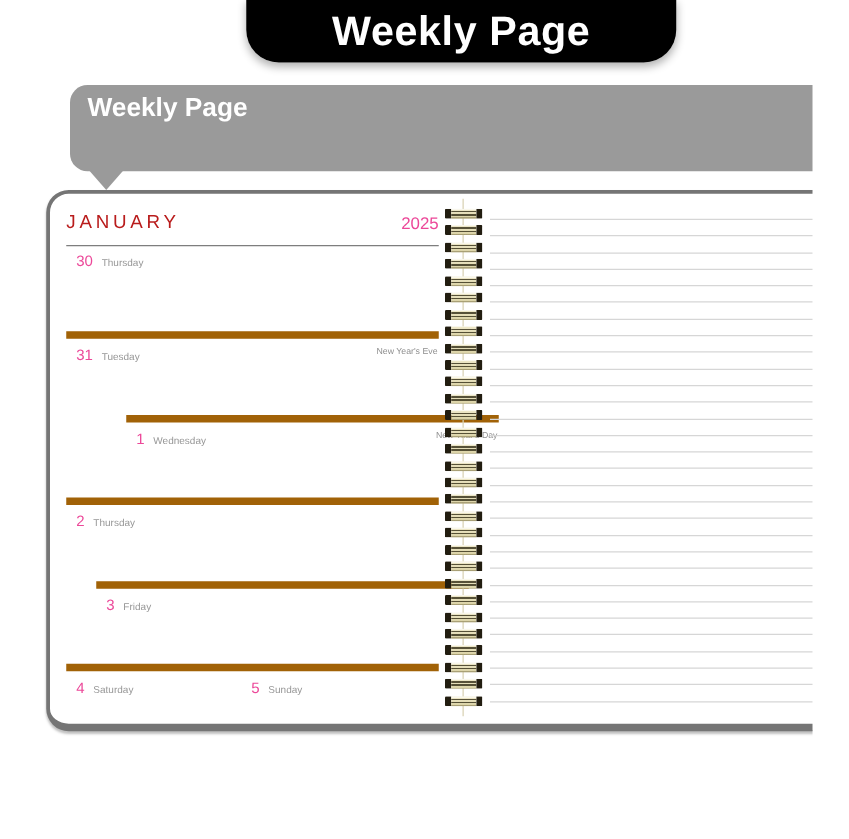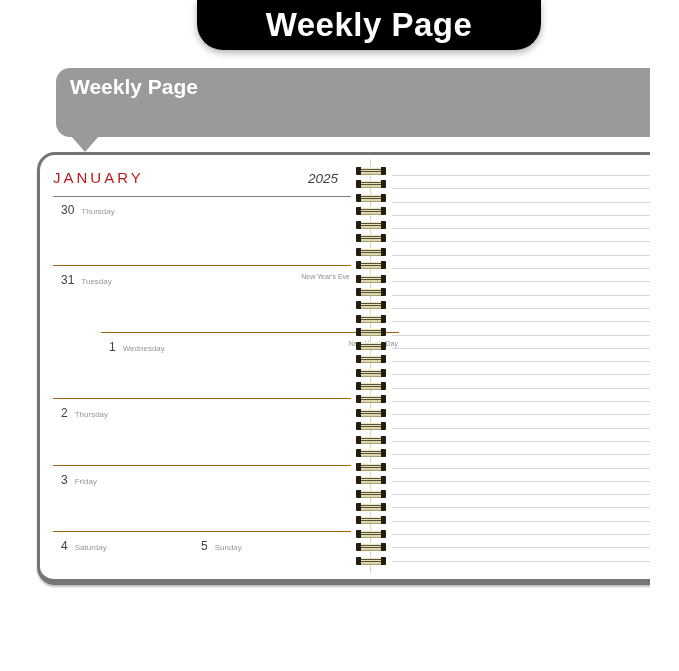--- a/index.html
+++ b/index.html
@@ -39,27 +39,27 @@
     border-left:15px solid transparent;border-right:15px solid transparent;
     border-bottom:16px solid #9a9a9a;
   }
   
   .planner-card{
     position:absolute;left:8px;top:152px;width:663px;height:433px;box-sizing:border-box;
     background:#fff;border:3px solid #757575;border-bottom-width:6px;border-radius:18px;
     box-shadow:0 2px 2px rgba(0,0,0,.25);
   }
   .month{position:absolute;left:13px;top:14px;font-size:15px;letter-spacing:3px;color:#b91c1c;}
-  .year{position:absolute;left:268px;top:16px;width:43px;text-align:left;font-size:13.5px;color:#404040;font-style:italic;}
+  .year{position:absolute;left:268px;top:16px;width:43px;text-align:right;font-size:13.5px;color:#ec4899;}
   .header-rule{position:absolute;left:13px;top:41px;width:298px;height:1px;background:#7e7e7e;}
-  .day-row{position:absolute;left:13px;width:298px;border-top:1px solid #a16207;}
+  .day-row{position:absolute;left:13px;width:298px;border-top:6px solid #a16207;}
   .day-row.first{border-top:none;}
   .day-cell{position:absolute;top:4px;left:8px;white-space:nowrap;}
   .day-cell.second{left:148px;}
-  .day-num{font-size:12px;color:#404040;}
+  .day-num{font-size:12px;color:#ec4899;}
   .day-name{font-size:8px;color:#979797;margin-left:7px;}
   .holiday{position:absolute;right:1px;top:7px;font-size:7px;color:#8f8f8f;}
   
   .wire{position:absolute;left:330px;top:4px;width:1px;height:414px;background:#d9d2b4;}
   .spiral{position:absolute;left:316px;top:12px;width:30px;}
   .coil{
     width:30px;height:8px;margin-bottom:5.45px;box-sizing:border-box;
     border-left:5px solid #221d10;border-right:5px solid #221d10;
     background-image:
       linear-gradient(180deg, rgba(255,255,255,.65) 0 1px, transparent 1px 2px,
@@ -112,21 +112,21 @@
       <span class="holiday">New Year's Day</span>
     </div>
 
     <div class="day-row" style="top:243px;height:67px;">
       <span class="day-cell">
         <span class="day-num">2</span><span class="day-name">Thursday</span>
       </span>
       <span class="holiday"></span>
     </div>
 
-    <div class="day-row" style="top:310px;height:66px;">
+    <div class="day-row" style="top:310px;height:66px;margin-left:24px;">
       <span class="day-cell">
         <span class="day-num">3</span><span class="day-name">Friday</span>
       </span>
       <span class="holiday"></span>
     </div>
 
     <div class="day-row" style="top:376px;height:44px;">
       <span class="day-cell">
         <span class="day-num">4</span><span class="day-name">Saturday</span>
       </span>

